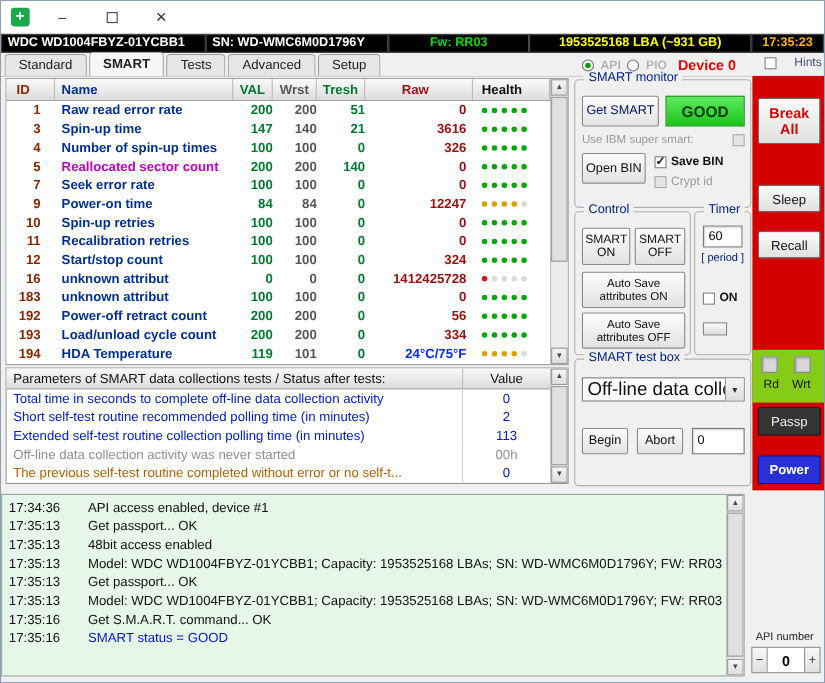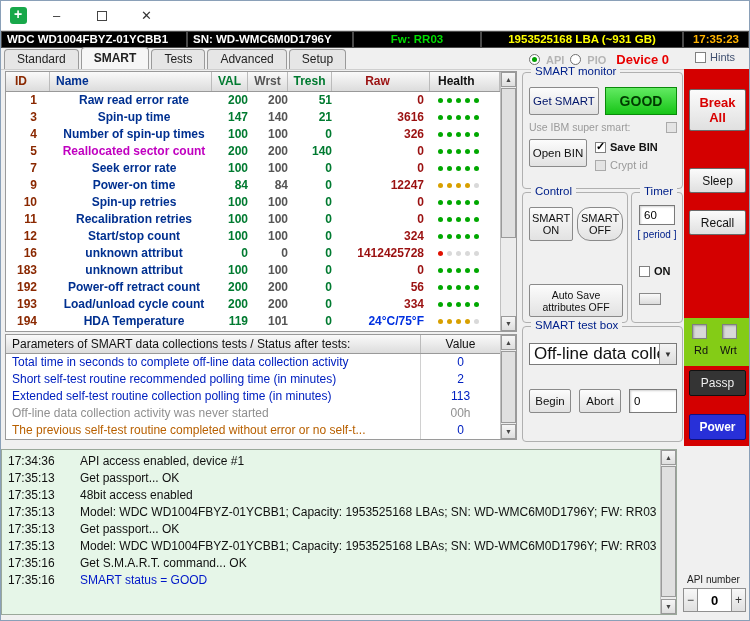--- a/index.html
+++ b/index.html
@@ -25,21 +25,21 @@
 
   
   .tabrow { position:absolute; left:3px; top:47px; height:21px; display:flex; align-items:flex-end; z-index:3; }
   .tab { height:20px; line-height:18px; padding:0 12px; background:#e6e6e6; border:1px solid #9a9a9a; border-bottom:none; border-radius:4px 4px 0 0; margin-right:2px; font-size:12px; color:#222; }
   .tab.active { height:22px; line-height:20px; background:#f6f6f6; font-weight:bold; }
   .mode-row { position:absolute; left:528px; top:51px; height:15px; display:flex; align-items:center; gap:6px; z-index:3; }
   .rb { width:11px; height:11px; border-radius:50%; background:#fff; border:1px solid #707070; position:relative; flex:none; }
   .rb.sel::after { content:""; position:absolute; left:2px; top:2px; width:5px; height:5px; border-radius:50%; background:#00a000; }
   .rb-label { font-size:11px; color:#b4b4b4; font-weight:bold; }
   .device-label { font-size:13px; font-weight:bold; color:#e80000; margin-left:4px; }
-  .hints-row { position:absolute; left:694px; top:50px; display:flex; align-items:center; gap:4px; z-index:3; }
+  .hints-row { position:absolute; left:694px; top:50px; display:flex; align-items:center; gap:16px; z-index:3; }
   .hints-label { font-size:11px; color:#405070; }
 
   
   .cb { display:inline-block; width:11px; height:11px; background:#fff; border:1px solid #808080; position:relative; flex:none; vertical-align:middle; }
   .cb.checked::after { content:"\2713"; position:absolute; left:0px; top:-3px; font-size:11px; font-weight:bold; color:#000; }
   .cb.disabled { background:#e4e4e4; border-color:#aaa; }
 
   
   .page { position:absolute; left:0; top:68px; width:683px; height:377px; background:#f0f0f0; border-top:1px solid #cfcfcf; }
 
@@ -47,21 +47,21 @@
   .smart-table { position:absolute; left:4px; top:70px; width:512px; height:261px; background:#fff; border:1px solid #9a9a9a; }
   .st-header { display:flex; height:20px; background:linear-gradient(#fafafa,#dcdcdc); border-bottom:1px solid #999; font-weight:bold; font-size:12px; color:#111; }
   .st-header .h { line-height:19px; border-right:1px solid #bbb; text-align:center; overflow:hidden; }
   .h-name,.h-health { text-align:left !important; }
   .h-name { padding-left:6px; }
   .h-health { padding-left:8px; }
   .st-body { position:absolute; left:0; top:20px; width:494px; }
   .st-row { display:flex; height:17px; line-height:17px; font-size:12px; font-weight:bold; background:#fff; }
   .st-cell { overflow:hidden; white-space:nowrap; }
   .c-id    { width:44px; text-align:right; padding-right:13px; color:#8a2800; }
-  .c-name  { width:162px; padding-left:6px; color:#003090;text-align:center; }
+  .c-name  { width:162px; padding-left:6px; color:#003090; }
   .c-name.magenta { color:#c000c0; }
   .c-val   { width:36px; text-align:right; color:#007a30; }
   .c-wrst  { width:40px; text-align:right; color:#555555; }
   .c-tresh { width:44px; text-align:right; color:#007a30; }
   .c-raw   { width:98px; text-align:right; padding-right:6px; color:#9a1010; }
   .c-raw.blue { color:#0030e0; }
   .c-health { width:70px; padding-left:8px; display:flex; align-items:center; }
   .dot { display:inline-block; width:5px; height:5px; border-radius:50%; margin-right:4px; flex:none; }
 
   
@@ -98,21 +98,21 @@
   .ibm-label { font-size:10.5px; color:#9a9a9a; }
   .btn-openbin { left:6px; top:66px; width:58px; height:28px; }
   .cbrow { position:absolute; display:flex; align-items:center; gap:4px; }
   .row-savebin { left:72px; top:68px; }
   .row-crypt   { left:72px; top:86px; }
   .cb-label { font-size:11px; color:#111; }
   .cb-label.bold { font-weight:bold; }
   .cb-label.dim { color:#9a9a9a; }
 
   .btn-smarton  { left:6px;  top:14px; width:44px; height:34px; font-size:11px; padding:0 4px; }
-  .btn-smartoff { left:54px; top:14px; width:46px; height:34px; font-size:11px; padding:0 4px;border-radius:13px; }
+  .btn-smartoff { left:54px; top:14px; width:46px; height:34px; font-size:11px; padding:0 4px; }
   .btn-ason  { left:6px; top:54px; width:94px; height:33px; font-size:10.5px; padding:0 4px; }
   .btn-asoff { left:6px; top:91px; width:94px; height:33px; font-size:10.5px; padding:0 4px; }
 
   .input { position:absolute; background:#fff; border:1px solid #7a7a7a; box-shadow:inset 1px 1px 2px rgba(0,0,0,.18); font-size:11.5px; display:flex; align-items:center; padding-left:4px; }
   .timer-input { left:7px; top:12px; width:36px; height:20px; }
   .period-label { position:absolute; left:0; top:36px; width:50px; text-align:center; font-size:10px; color:#00208a; }
   .timer-onrow { position:absolute; left:7px; top:72px; display:flex; align-items:center; gap:4px; }
   .on-label { font-size:11px; font-weight:bold; color:#111; }
   .mini-btn { position:absolute; left:7px; top:100px; width:22px; height:12px; background:linear-gradient(#fafafa,#dcdcdc); border:1px solid #8a8a8a; }
 
@@ -474,20 +474,21 @@
     <div class="cbrow row-crypt">
       <span class="cb disabled"></span>
       <span class="cb-label dim">Crypt id</span>
     </div>
   </div>
 
   <div class="groupbox gb-control">
     <span class="gb-title">Control</span>
     <div class="btn btn-smarton">SMART ON</div>
     <div class="btn btn-smartoff">SMART OFF</div>
+    <div class="btn btn-ason">Auto Save attributes ON</div>
     <div class="btn btn-asoff">Auto Save attributes OFF</div>
   </div>
 
   <div class="groupbox gb-timer">
     <span class="gb-title">Timer</span>
     <div class="input timer-input">60</div>
     <div class="period-label">[ period ]</div>
     <div class="timer-onrow">
       <span class="cb"></span>
       <span class="on-label">ON</span>

